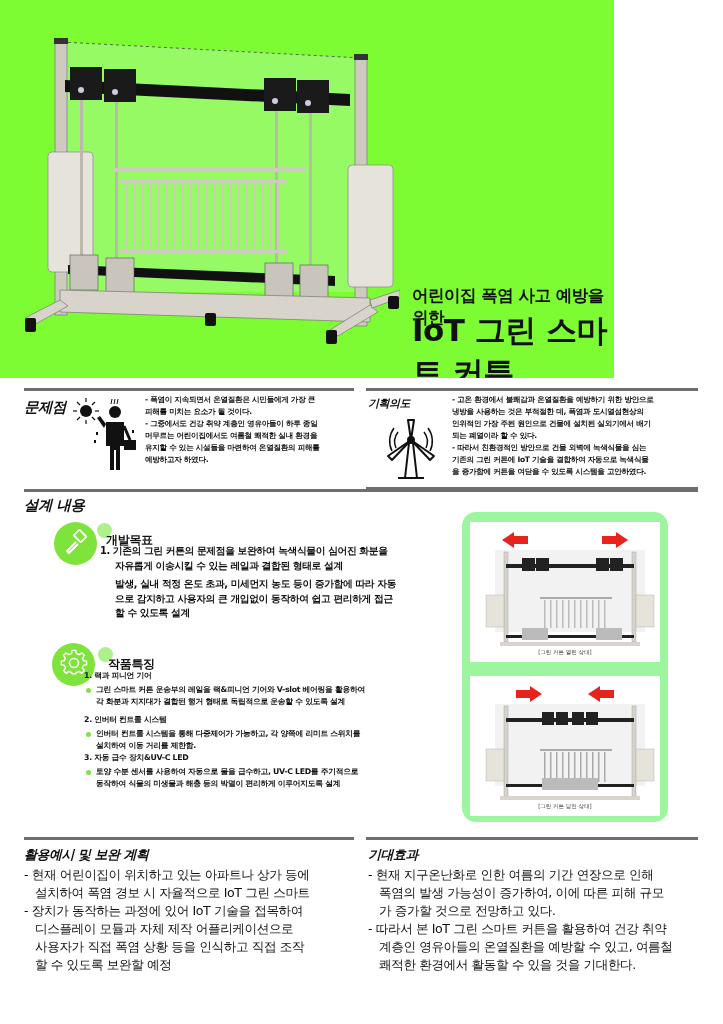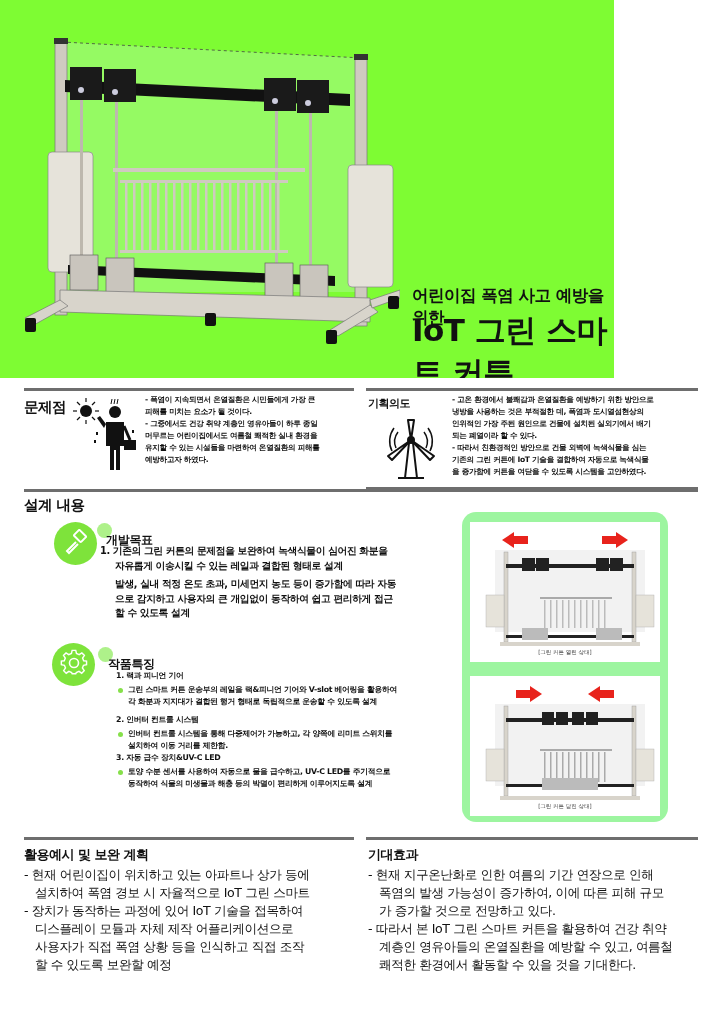--- a/index.html
+++ b/index.html
@@ -7,21 +7,21 @@
   body { font-family: "DejaVu Sans", "Liberation Sans", sans-serif; color: #111; position: relative; }
 
   
   .header { position: absolute; left: 0; top: 0; width: 614px; height: 378px; background: #7efc33; overflow: hidden; }
   .subtitle { position: absolute; left: 412px; top: 285px; font-size: 16.5px; font-weight: bold; letter-spacing: -0.5px; color: #111; }
   .title { position: absolute; left: 412px; top: 310px; font-size: 31px; font-weight: bold; letter-spacing: -0.5px; color: #111; }
 
   
   .rule { position: absolute; height: 3px; background: #6e6e6e; }
 
-  .sec-label { position: absolute; font-size: 14.5px; font-weight: bold; letter-spacing: -0.5px; }
+  .sec-label { position: absolute; font-size: 14.5px; font-weight: bold; letter-spacing: -0.5px; font-style: italic; }
   .small-text { position: absolute; font-size: 7.6px; font-weight: bold; line-height: 12px; letter-spacing: -0.3px; color: #111; }
   .small-text p { white-space: nowrap; }
 
   
   .icon-circle { position: absolute; width: 43px; height: 43px; border-radius: 50%; background: #7ee33b; display: flex; align-items: center; justify-content: center; }
   .dot { position: absolute; width: 15px; height: 15px; border-radius: 50%; background: #aef18a; }
   .sub-head { position: absolute; font-size: 12px; font-weight: bold; letter-spacing: -0.3px; font-family: Liberation Serif, serif; }
   .goal-text { position: absolute; font-size: 9.8px; font-weight: bold; line-height: 14.5px; letter-spacing: -0.4px; }
   .goal-text .item { margin-bottom: 4px; }
   .goal-text .item .line { white-space: nowrap; }
@@ -218,21 +218,21 @@
 <div class="icon-circle" style="left:52px;top:643px;">
   <span>
     <svg width="28" height="28" viewBox="0 0 28 28" fill="none" stroke="#fff" stroke-width="1.6">
       <path d="M12 2 L16 2 L16.8 5.5 L19.8 6.8 L22.8 4.8 L25.6 7.6 L23.6 10.6 L24.8 13.6 L28 14 L28 18 L24.6 18.6 L23.4 21.6 L25.4 24.6 L22.6 27.4 L19.6 25.4 L16.6 26.6 L16 28 L12 28 L11.4 26.6 L8.4 25.4 L5.4 27.4 L2.6 24.6 L4.6 21.6 L3.4 18.6 L0 18 L0 14 L3.2 13.6 L4.4 10.6 L2.4 7.6 L5.2 4.8 L8.2 6.8 L11.2 5.5 Z" transform="scale(0.9) translate(1.5 -0.5)"></path>
       <circle cx="14" cy="14" r="4.5"></circle>
     </svg>
   </span>
 </div>
 <div class="dot" style="left:98px;top:647px;"></div>
 <div class="sub-head" style="left:108px;top:656px;">작품특징</div>
-<div class="feat-text" style="left:116px;top:666px;">
+<div class="feat-text" style="left:84px;top:666px;">
   <div class="hd">1. 랙과 피니언 기어</div>
   <div class="bul">
       <span class="b"></span>
     <div>그린 스마트 커튼 운송부의 레일을 랙&amp;피니언 기어와 V-slot 베어링을 활용하여</div>
     <div>각 화분과 지지대가 결합된 행거 형태로 독립적으로 운송할 수 있도록 설계</div>
   </div>
   <div class="hd" style="margin-top:6px;">2. 인버터 컨트롤 시스템</div>
   <div class="bul">
       <span class="b"></span>
     <div>인버터 컨트롤 시스템을 통해 다중제어가 가능하고, 각 양쪽에 리미트 스위치를</div>

